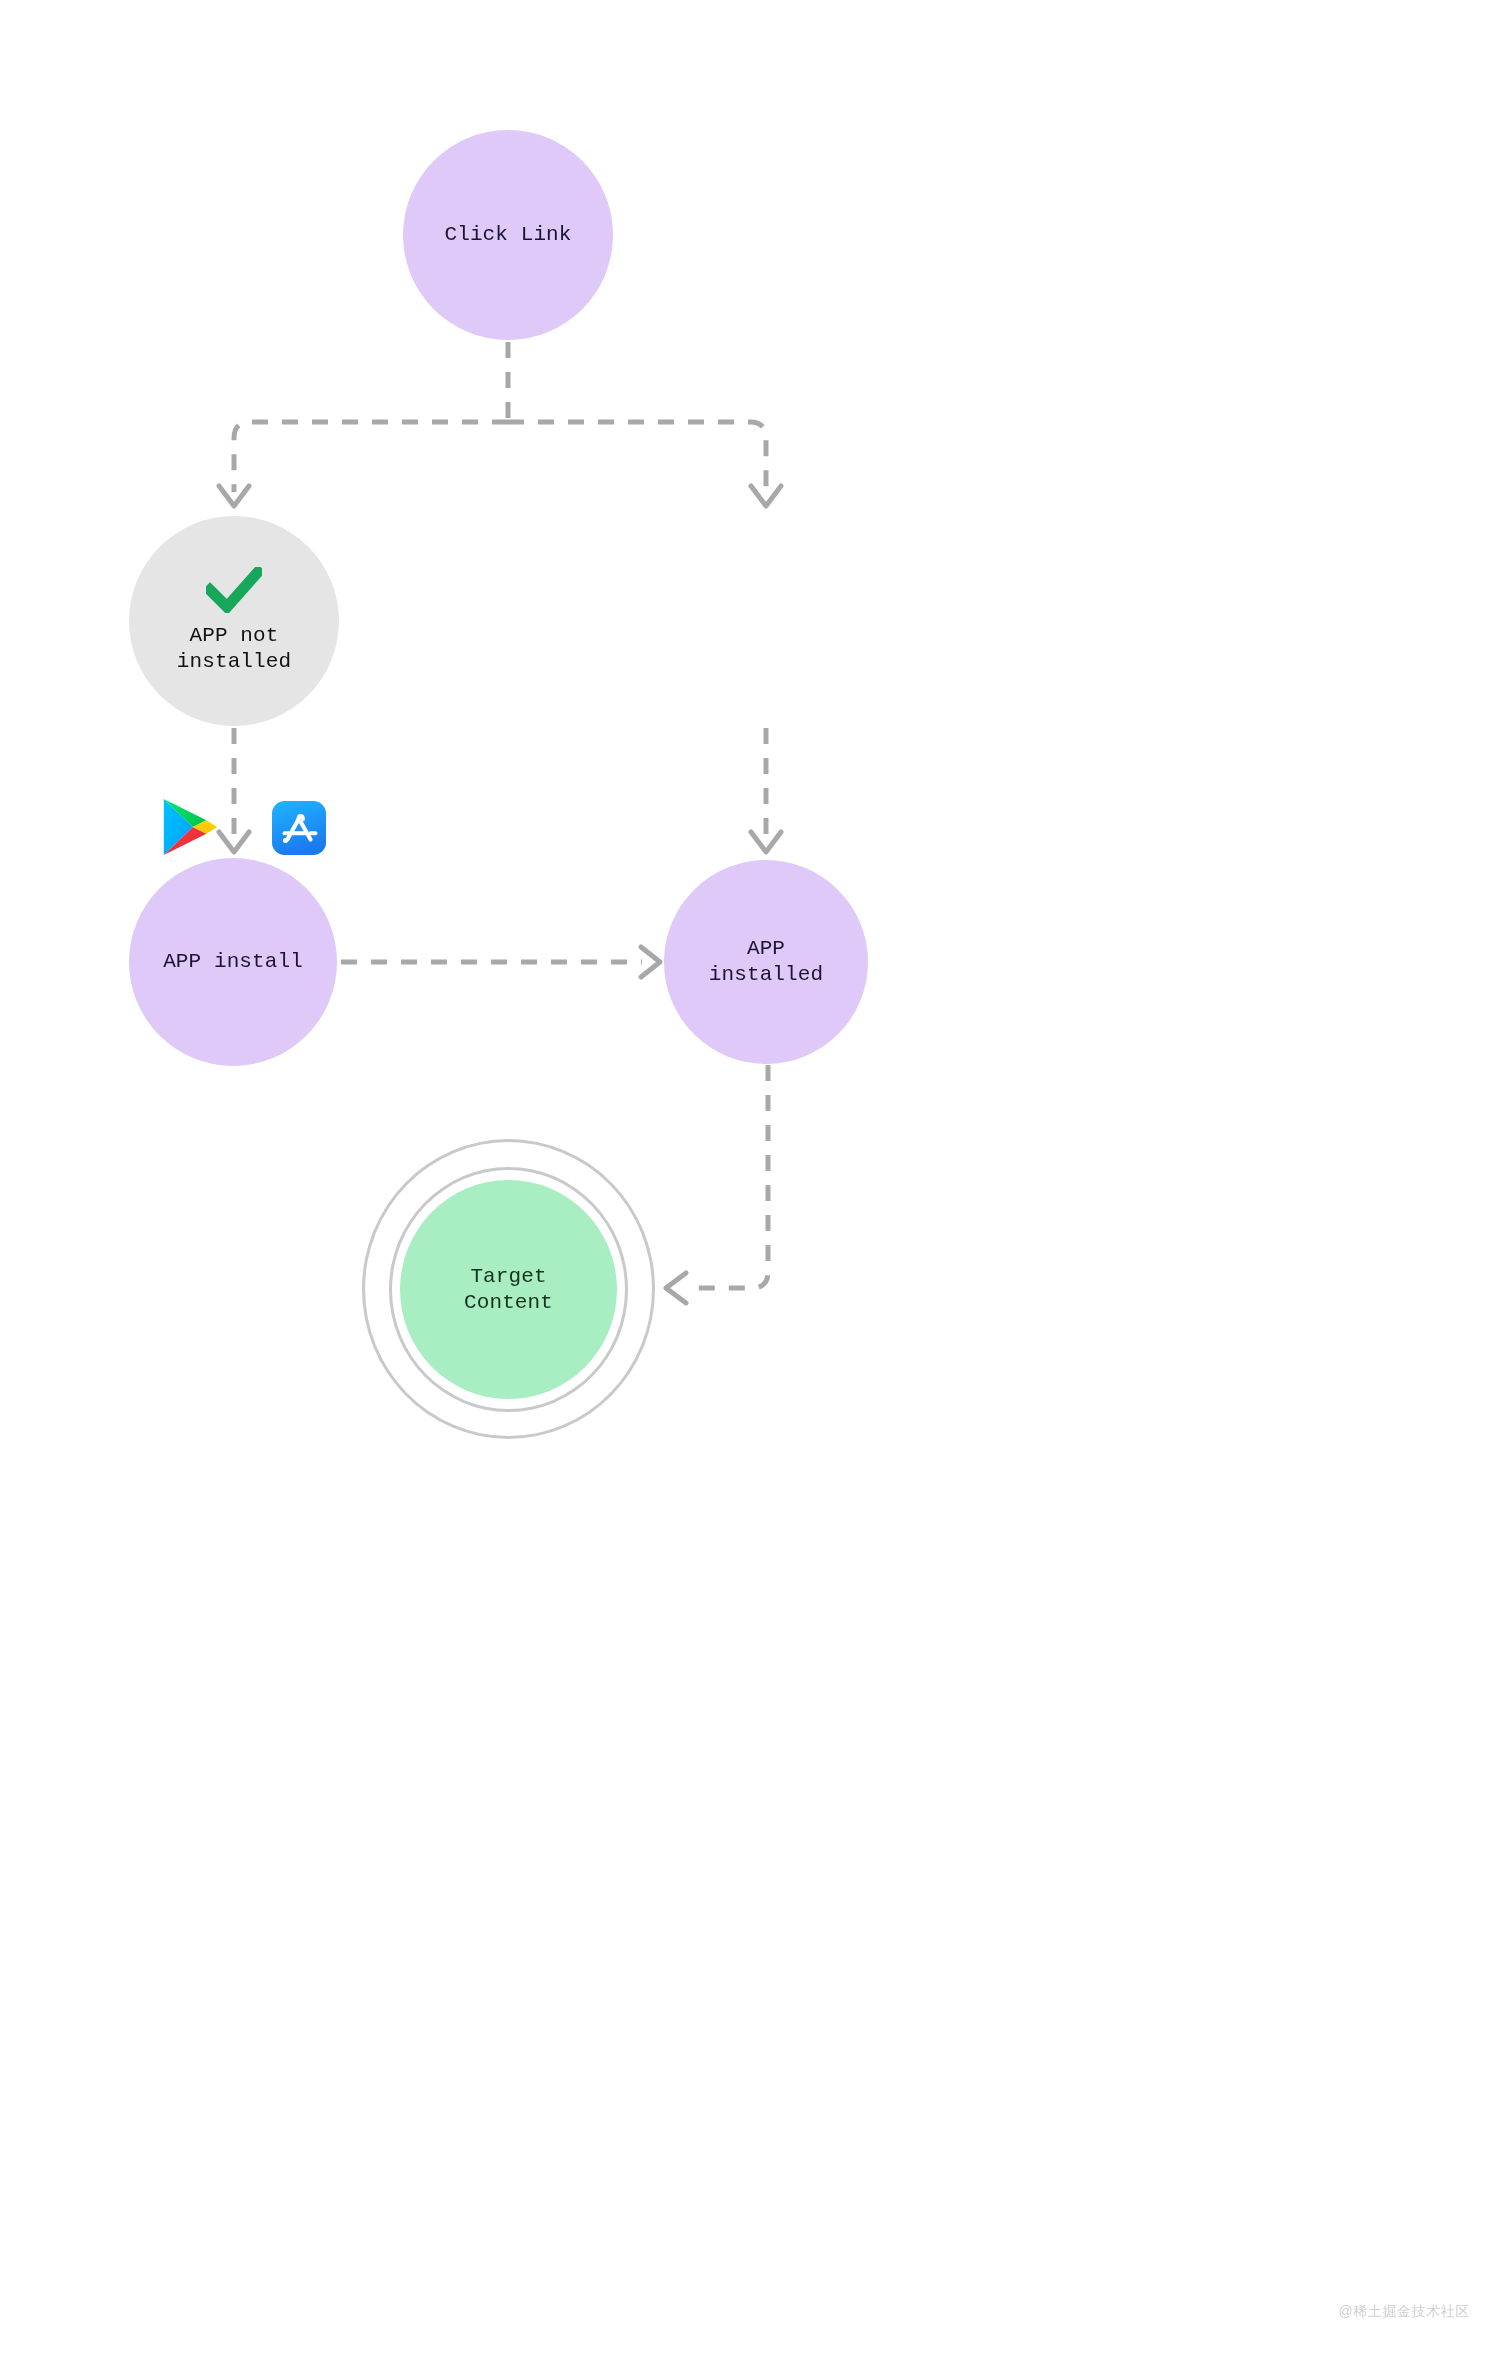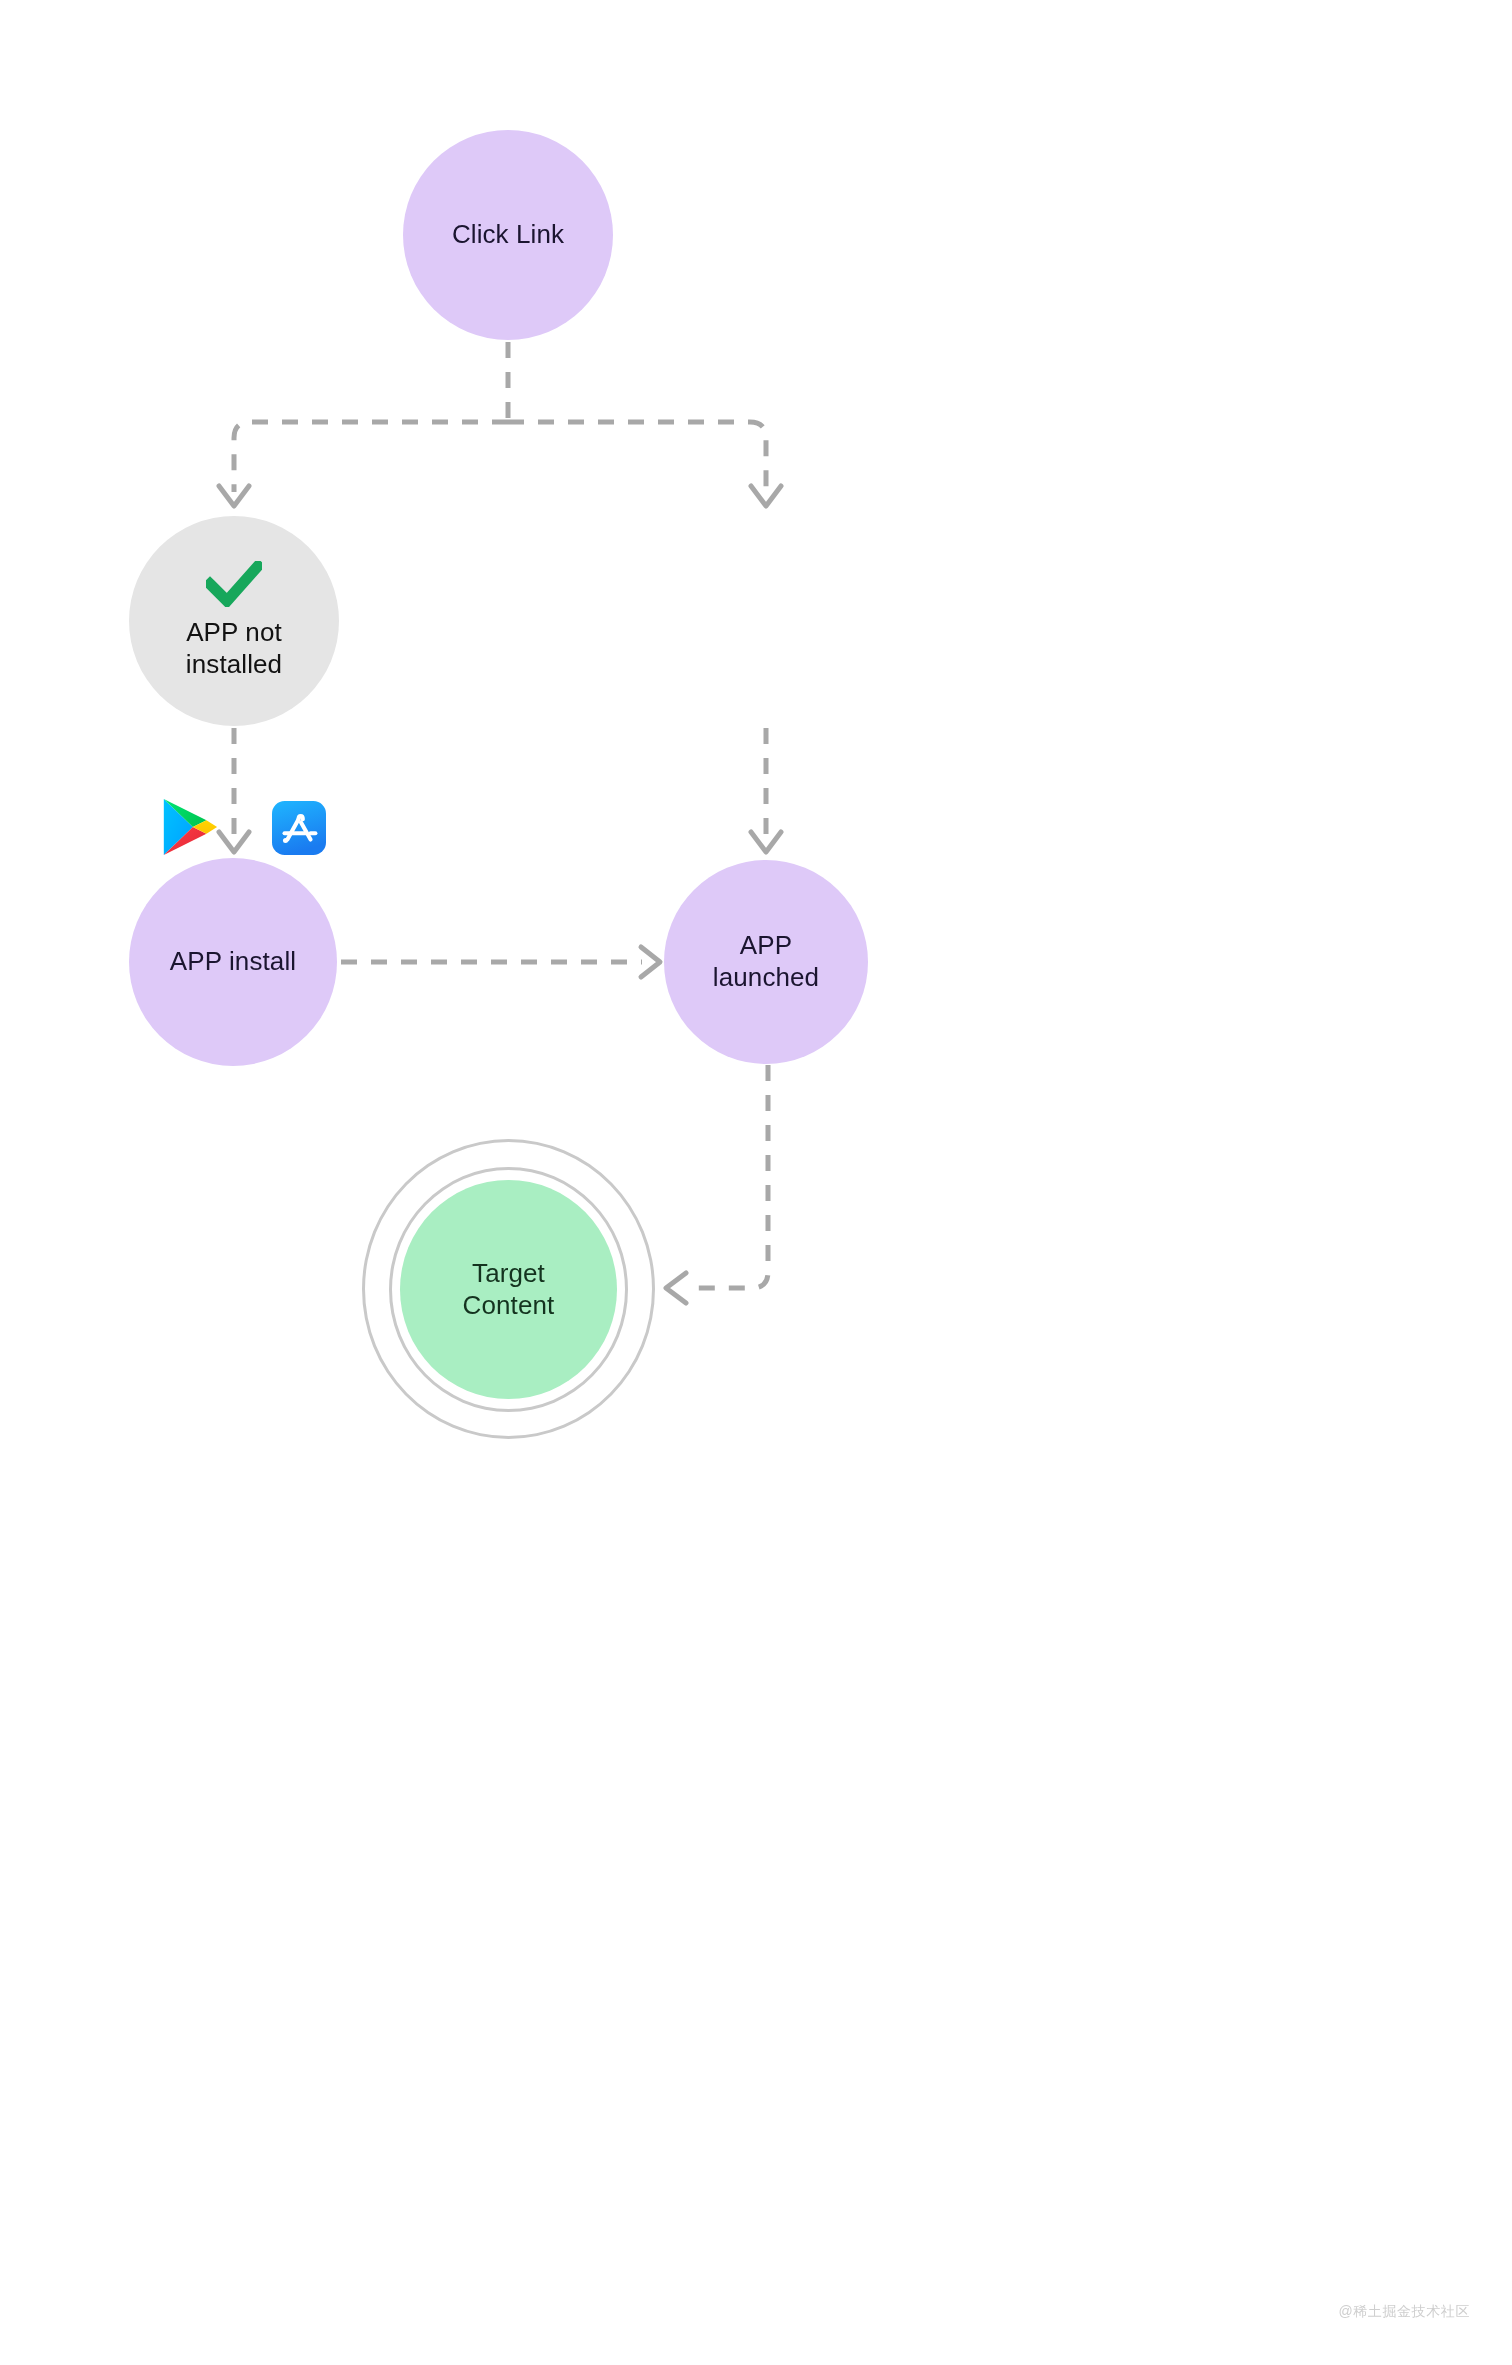--- a/index.html
+++ b/index.html
@@ -29,26 +29,27 @@
     position: absolute;
     border-radius: 50%;
     display: flex;
     flex-direction: column;
     align-items: center;
     justify-content: center;
     text-align: center;
     box-sizing: border-box;
   }
   .node-label {
-    font-size: 26px;
+    font-size: 21px;
     line-height: 1.22;
     color: #1b1530;
     letter-spacing: 0.1px;
     white-space: pre-line;
     padding: 0 18px;
+    font-family: Liberation Mono, monospace;
   }
   .node-purple { background: #DEC9F8; }
   .node-gray   { background: #E5E5E5; }
   .node-green  { background: #A9EEC2; text-align: center; }
 
   .node-gray .node-label { color: #121212; }
   .node-green .node-label { color: #14331f; }
 
   .status-mark {
     font-size: 0;
@@ -168,21 +169,21 @@
       <circle cx="14" cy="41" r="2.6" fill="#ffffff"></circle>
     </svg>
   </div>
 
   <div class="node node-purple" style="left:129px; top:858px; width:208px; height:208px;">
     <div class="node-label">APP install</div>
   </div>
 
   <div class="node node-purple" style="left:664px; top:860px; width:204px; height:204px;">
     <div class="node-label">APP
-launched</div>
+installed</div>
   </div>
 
   <div class="ring" style="left:362px; top:1139px; width:293px; height:300px;"></div>
   <div class="ring" style="left:389px; top:1167px; width:239px; height:245px;"></div>
   <div class="node node-green" style="left:400px; top:1180px; width:217px; height:219px;">
     <div class="node-label">Target
 Content</div>
   </div>
 
   <div class="watermark" style="right:42px; top:2303px;">@稀土掘金技术社区</div>

